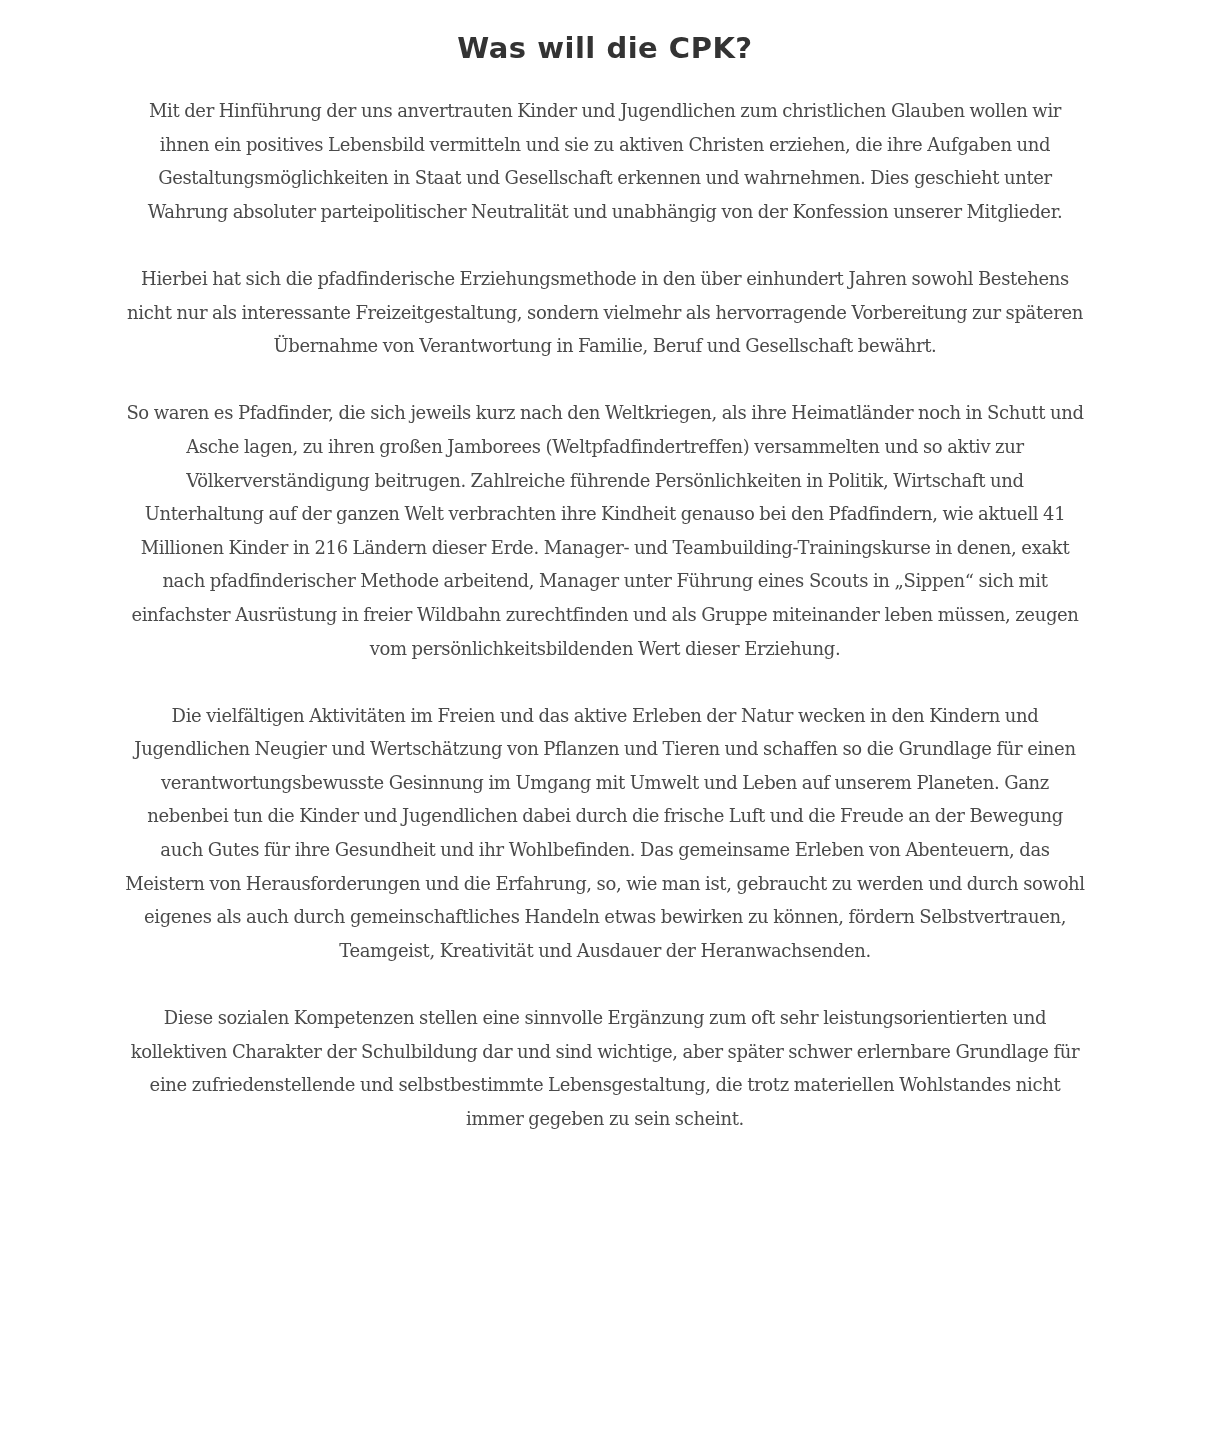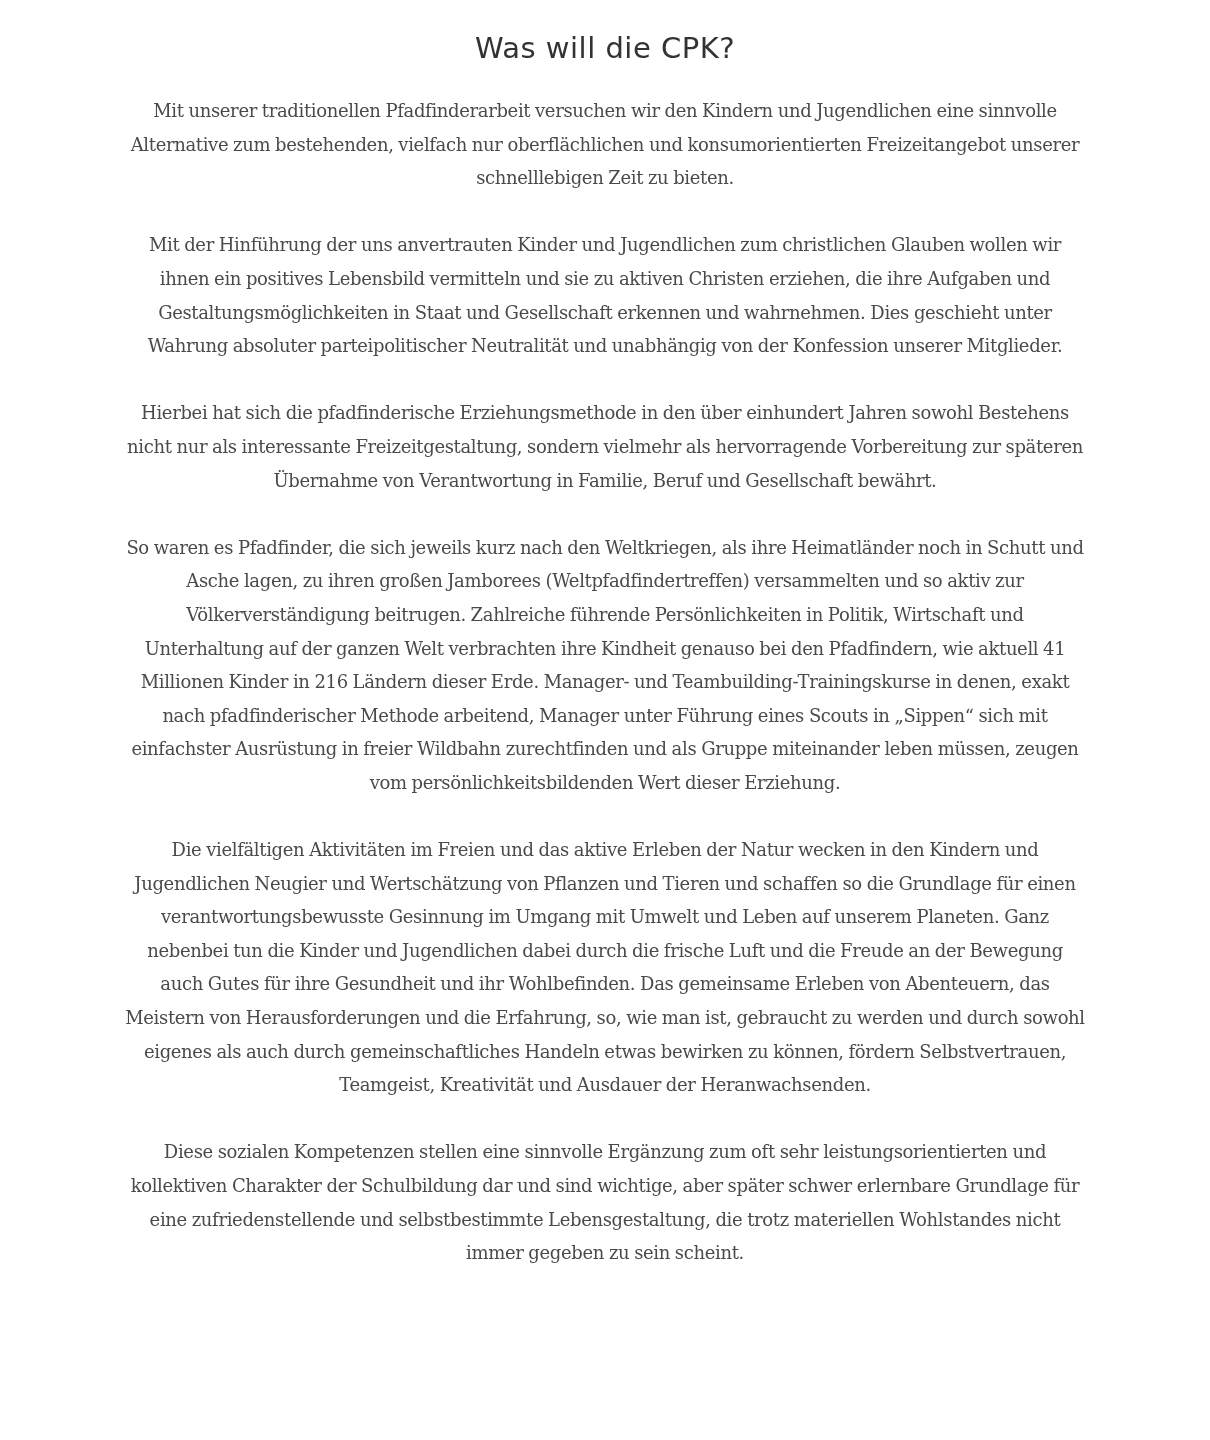--- a/index.html
+++ b/index.html
@@ -13,21 +13,21 @@
       overflow: hidden;
     }
     .content {
       width: 960px;
       margin: 0 auto;
       padding-top: 26px;
       text-align: center;
     }
     .page-title {
       font-family: "DejaVu Sans", sans-serif;
-      font-weight: normal;
+      font-weight: bold;
       font-size: 29px;
       color: #333333;
       letter-spacing: 0.5px;
       margin: 0 0 24px 0;
       line-height: 44px;
     }
     .para {
       font-family: "DejaVu Serif", serif;
       font-size: 18px;
       line-height: 33.6px;
@@ -35,19 +35,18 @@
       margin: 0 0 33.6px 0;
       letter-spacing: -0.35px;
       word-spacing: -0.5px;
     }
   </style>
 </head>
 <body>
 
 <main class="content">
   <h2 class="page-title">Was will die CPK?</h2>
-  <p class="para">Mit unserer traditionellen Pfadfinderarbeit versuchen wir den Kindern und Jugendlichen eine sinnvolle Alternative zum bestehenden, vielfach nur oberflächlichen und konsumorientierten Freizeitangebot unserer schnelllebigen Zeit zu bieten.</p>
   <p class="para">Mit der Hinführung der uns anvertrauten Kinder und Jugendlichen zum christlichen Glauben wollen wir ihnen ein positives Lebensbild vermitteln und sie zu aktiven Christen erziehen, die ihre Aufgaben und Gestaltungsmöglichkeiten in Staat und Gesellschaft erkennen und wahrnehmen. Dies geschieht unter Wahrung absoluter parteipolitischer Neutralität und unabhängig von der Konfession unserer Mitglieder.</p>
   <p class="para">Hierbei hat sich die pfadfinderische Erziehungsmethode in den über einhundert Jahren sowohl Bestehens nicht nur als interessante Freizeitgestaltung, sondern vielmehr als hervorragende Vorbereitung zur späteren Übernahme von Verantwortung in Familie, Beruf und Gesellschaft bewährt.</p>
   <p class="para">So waren es Pfadfinder, die sich jeweils kurz nach den Weltkriegen, als ihre Heimatländer noch in Schutt und Asche lagen, zu ihren großen Jamborees (Weltpfadfindertreffen) versammelten und so aktiv zur Völkerverständigung beitrugen. Zahlreiche führende Persönlichkeiten in Politik, Wirtschaft und Unterhaltung auf der ganzen Welt verbrachten ihre Kindheit genauso bei den Pfadfindern, wie aktuell 41 Millionen Kinder in 216 Ländern dieser Erde. Manager- und Teambuilding-Trainingskurse in denen, exakt nach pfadfinderischer Methode arbeitend, Manager unter Führung eines Scouts in „Sippen“ sich mit einfachster Ausrüstung in freier Wildbahn zurechtfinden und als Gruppe miteinander leben müssen, zeugen vom persönlichkeitsbildenden Wert dieser Erziehung.</p>
   <p class="para">Die vielfältigen Aktivitäten im Freien und das aktive Erleben der Natur wecken in den Kindern und Jugendlichen Neugier und Wertschätzung von Pflanzen und Tieren und schaffen so die Grundlage für einen verantwortungsbewusste Gesinnung im Umgang mit Umwelt und Leben auf unserem Planeten. Ganz nebenbei tun die Kinder und Jugendlichen dabei durch die frische Luft und die Freude an der Bewegung auch Gutes für ihre Gesundheit und ihr Wohlbefinden. Das gemeinsame Erleben von Abenteuern, das Meistern von Herausforderungen und die Erfahrung, so, wie man ist, gebraucht zu werden und durch sowohl eigenes als auch durch gemeinschaftliches Handeln etwas bewirken zu können, fördern Selbstvertrauen, Teamgeist, Kreativität und Ausdauer der Heranwachsenden.</p>
   <p class="para">Diese sozialen Kompetenzen stellen eine sinnvolle Ergänzung zum oft sehr leistungsorientierten und kollektiven Charakter der Schulbildung dar und sind wichtige, aber später schwer erlernbare Grundlage für eine zufriedenstellende und selbstbestimmte Lebensgestaltung, die trotz materiellen Wohlstandes nicht immer gegeben zu sein scheint.</p>
 </main>
 
 </body></html>

